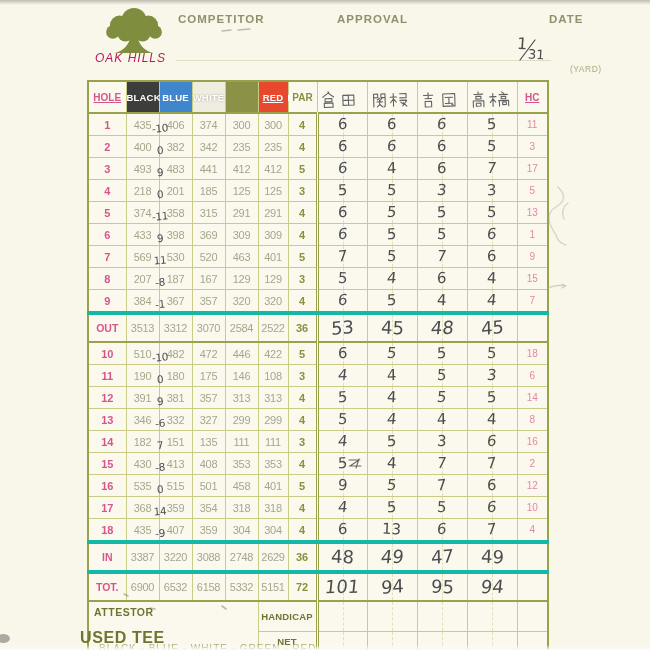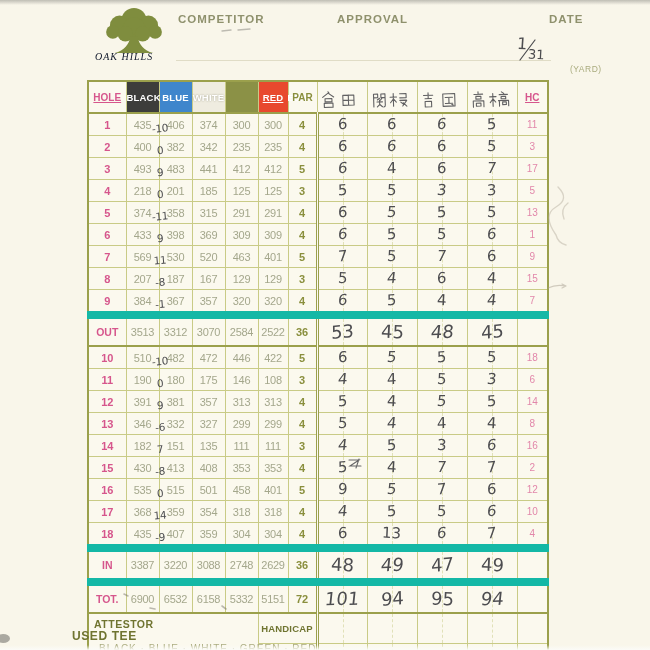--- a/index.html
+++ b/index.html
@@ -7,22 +7,22 @@
   .card{position:relative;width:650px;height:650px;background:#f9f6ea;overflow:hidden;}
   .card::before{content:"";position:absolute;left:0;top:0;width:100%;height:5px;
     background:linear-gradient(to bottom,rgba(105,105,100,.4),rgba(105,105,100,0));z-index:5;}
   .scan-bottom{position:absolute;left:0;bottom:0;width:100%;height:5px;
     background:linear-gradient(to top,#fbfbf7,rgba(251,251,247,0));}
   .corner-smudge{position:absolute;left:-4px;top:634px;width:14px;height:9px;border-radius:50%;
     background:#6b6a64;opacity:.55;}
 
   
   .logo{position:absolute;left:92px;top:6px;width:84px;height:50px;}
-  .club-name{position:absolute;left:95px;top:51px;font-family:Liberation Serif, serif;
-    font-style:italic;font-size:10px;color:#0f172a;letter-spacing:1px;}
+  .club-name{position:absolute;left:95px;top:51px;font-family:Liberation Sans, sans-serif;
+    font-style:italic;font-size:12px;color:#be185d;letter-spacing:1px;}
   .hdr-label{position:absolute;top:13px;font-weight:bold;font-size:11.5px;color:#8f916d;letter-spacing:1px;}
   .lbl-competitor{left:178px;} .lbl-approval{left:337px;} .lbl-date{left:501px;padding-left:48px;}
   .hdr-line{position:absolute;left:176px;top:60px;width:375px;height:1px;background:#e0dcc6;}
   .yard-label{position:absolute;left:524px;top:64px;font-size:8.5px;color:#a9ab7e;letter-spacing:.5px;padding-left:46px;}
 
   .hw{font-family:"DejaVu Sans",sans-serif;color:#4d4d50;display:inline-block;line-height:1;}
   .date-1{position:absolute;left:517px;top:36px;font-size:16px;transform:rotate(4deg);}
   .date-31{position:absolute;left:528px;top:48px;font-size:13px;transform:rotate(3deg);}
   .date-slash{position:absolute;left:512px;top:34px;}
 
@@ -36,21 +36,21 @@
   thead th{height:30px;border-bottom:2px solid #9ba04c;}
   .th-hole,.th-hc{color:#d6568c;font-size:10px;font-weight:bold;text-decoration:underline;}
   .th-tee{color:#fff;font-size:9.5px;font-weight:bold;letter-spacing:.2px;}
   .th-black{background:#3d3d3b;} .th-blue{background:#3f86cc;}
   .th-white{background:#efece0;color:#fff;text-shadow:0 0 2px #9d9a85;}
   .th-green{background:#8b9146;padding-left:47px;} .th-red{background:#e8492e;text-decoration:underline;}
   .th-par{color:#8a8f3d;font-weight:bold;font-size:10px;}
   .th-player svg{display:block;margin:4px auto 0 auto;transform:rotate(-2deg);}
 
   tr.body-row td{height:21px;}
-  tr.total-row td{height:26px;border-top:8px solid #14b8a6;border-bottom:2px solid #9ba04c;}
+  tr.total-row td{height:26px;border-top:4px solid #14b8a6;border-bottom:2px solid #9ba04c;}
   .c-hole{color:#d6568c;font-weight:bold;font-size:11px;}
   tr.total-row .c-hole{font-size:10.5px;}
   .c-yard{color:#a4a78c;font-size:11px;letter-spacing:-.3px;}
   .c-par{color:#8a8f3d;font-weight:bold;font-size:11px;}
   .c-hc{color:#e287aa;font-size:10px;}
   .c-score{font-size:0;}
   .c-score::after{content:"";position:absolute;left:50%;top:0;bottom:0;border-left:1px dashed #e1e1b8;}
   .s1{border-left:3px double #9ba04c;}
   .c-score .hw{font-size:15px;position:relative;z-index:1;}
   tr.total-row .c-score .hw{font-size:18px;}
@@ -59,21 +59,21 @@
   .r0{transform:rotate(-5deg) skewX(-4deg);}
   .r1{transform:rotate(3deg);}
   .r2{transform:rotate(-1deg) skewX(-7deg);}
 
   tr.foot-row td{height:29px;}
   .attestor-cell{text-align:left;vertical-align:top;padding:4px 0 0 5px;font-weight:bold;
     font-size:10.5px;color:#6f7430;letter-spacing:.5px;}
   .flabel{font-weight:bold;font-size:9.5px;color:#6f7430;letter-spacing:.2px;}
 
   
-  .used-tee-label{position:absolute;left:72px;top:629px;font-weight:bold;font-size:12px;
+  .used-tee-label{position:absolute;left:80px;top:629px;font-weight:bold;font-size:16px;
     color:#6f7430;letter-spacing:.6px;}
   .used-tee-values{position:absolute;left:99px;top:643px;font-size:10px;color:#abac80;letter-spacing:1px;}
 </style>
 </head>
 <body>
 
 <div class="card">
 
   <svg class="logo" viewBox="0 0 84 52">
     <g fill="#7f8d3e">

